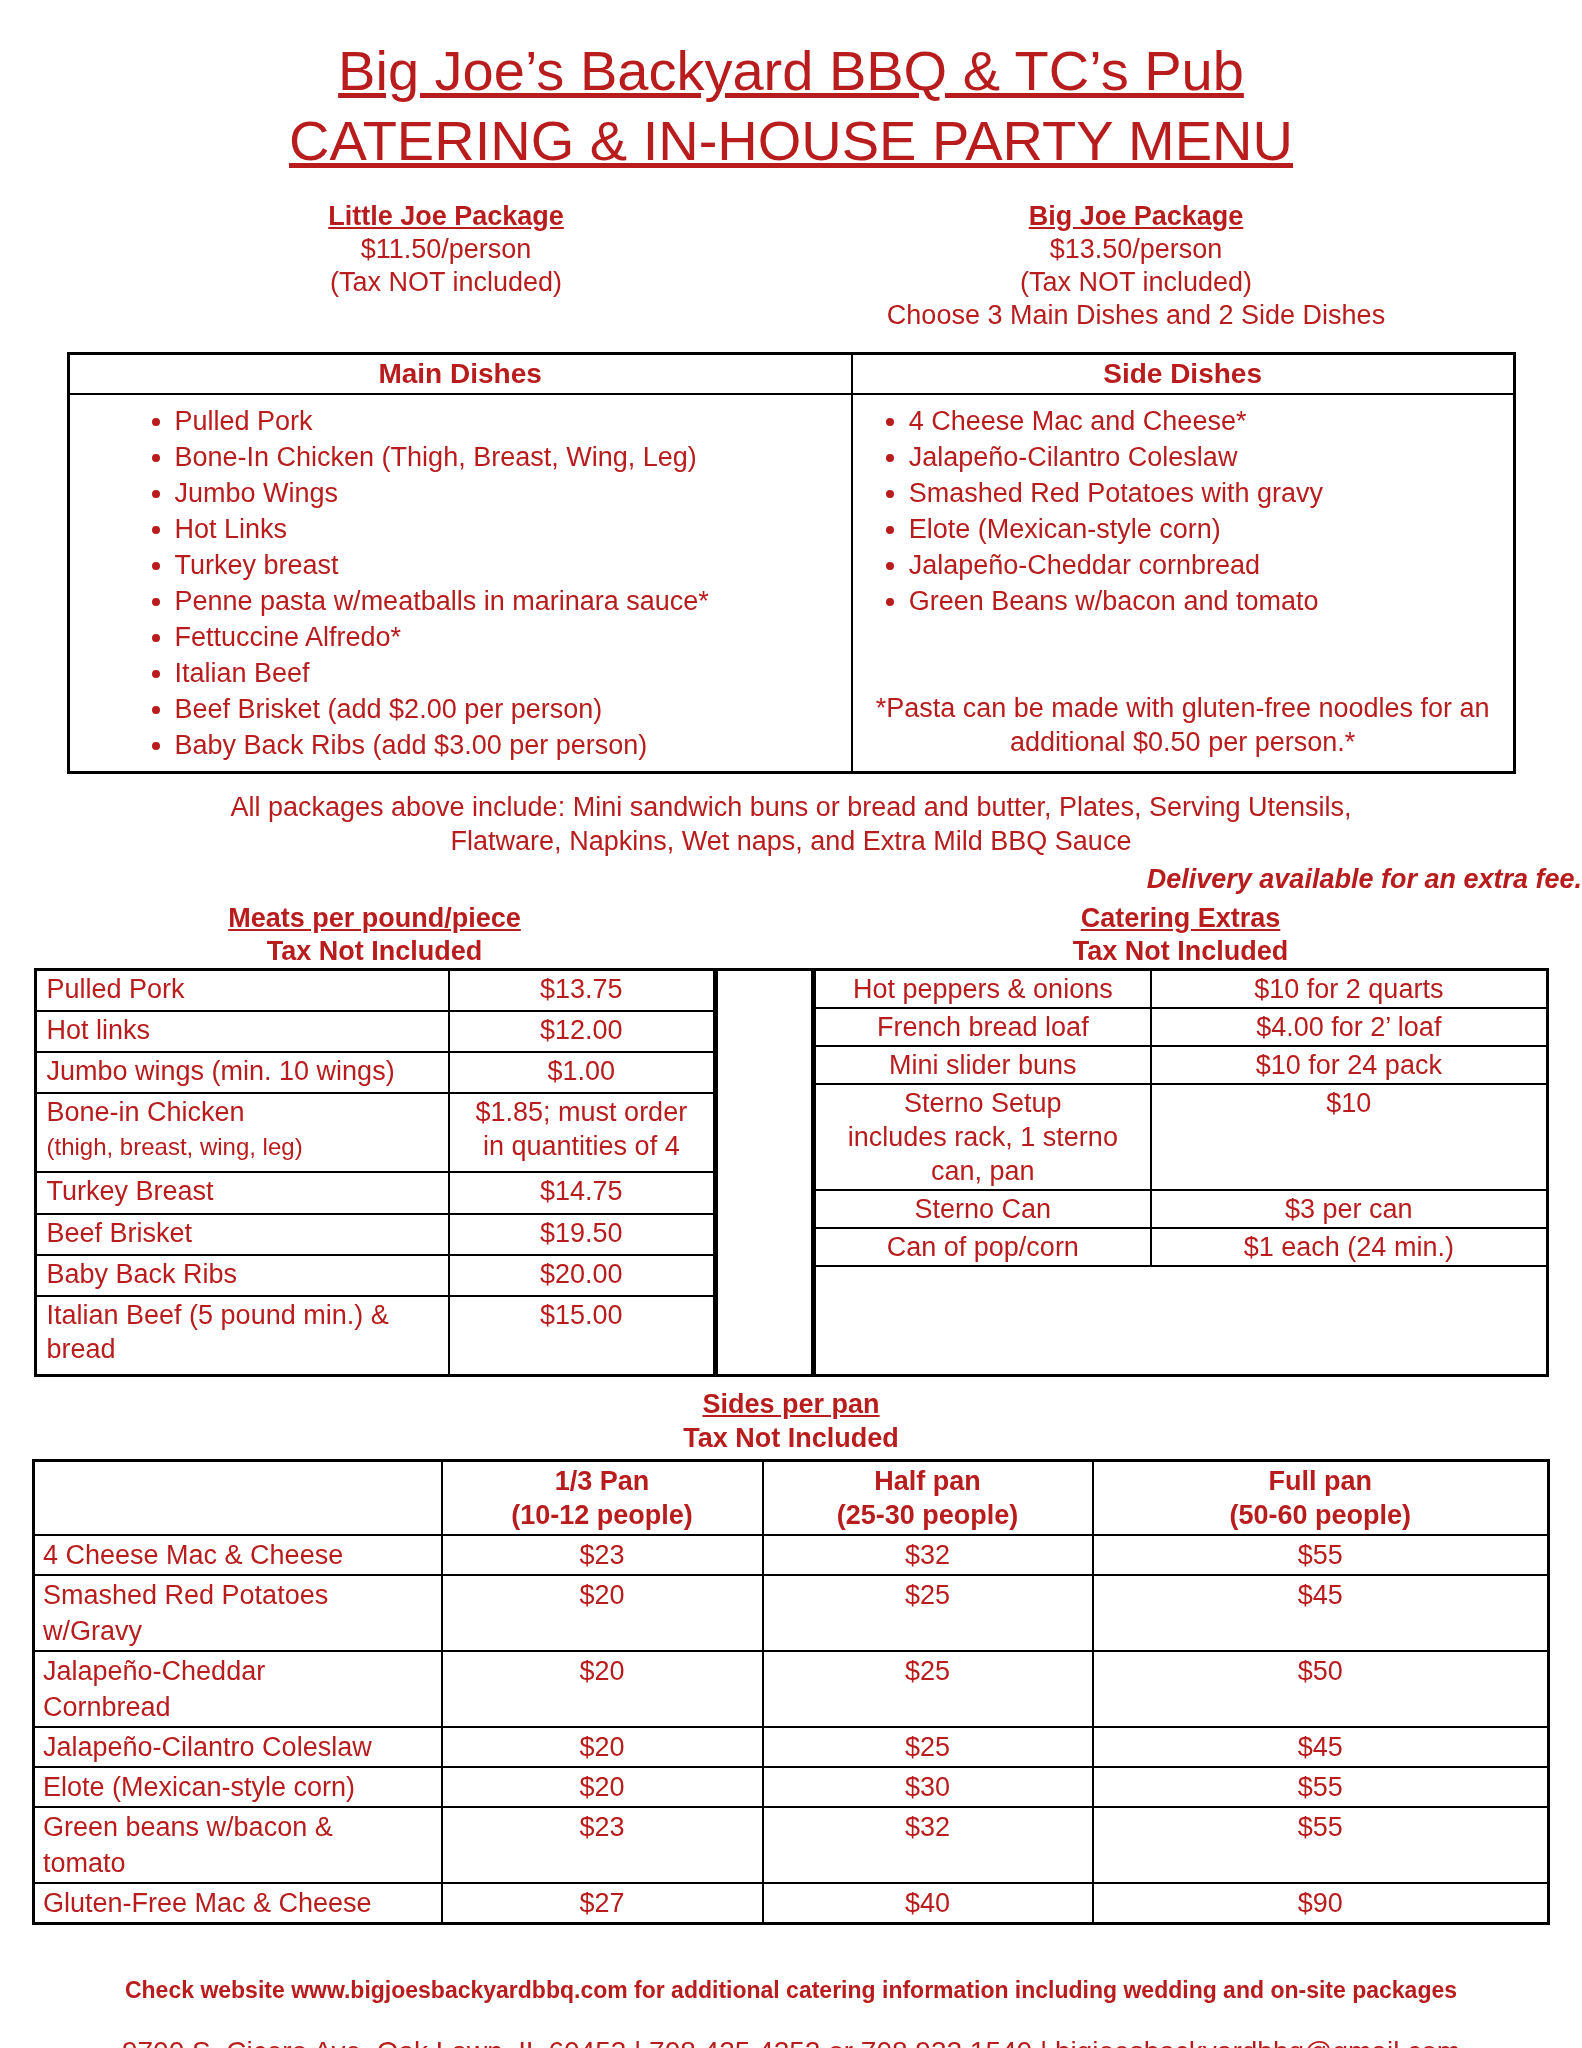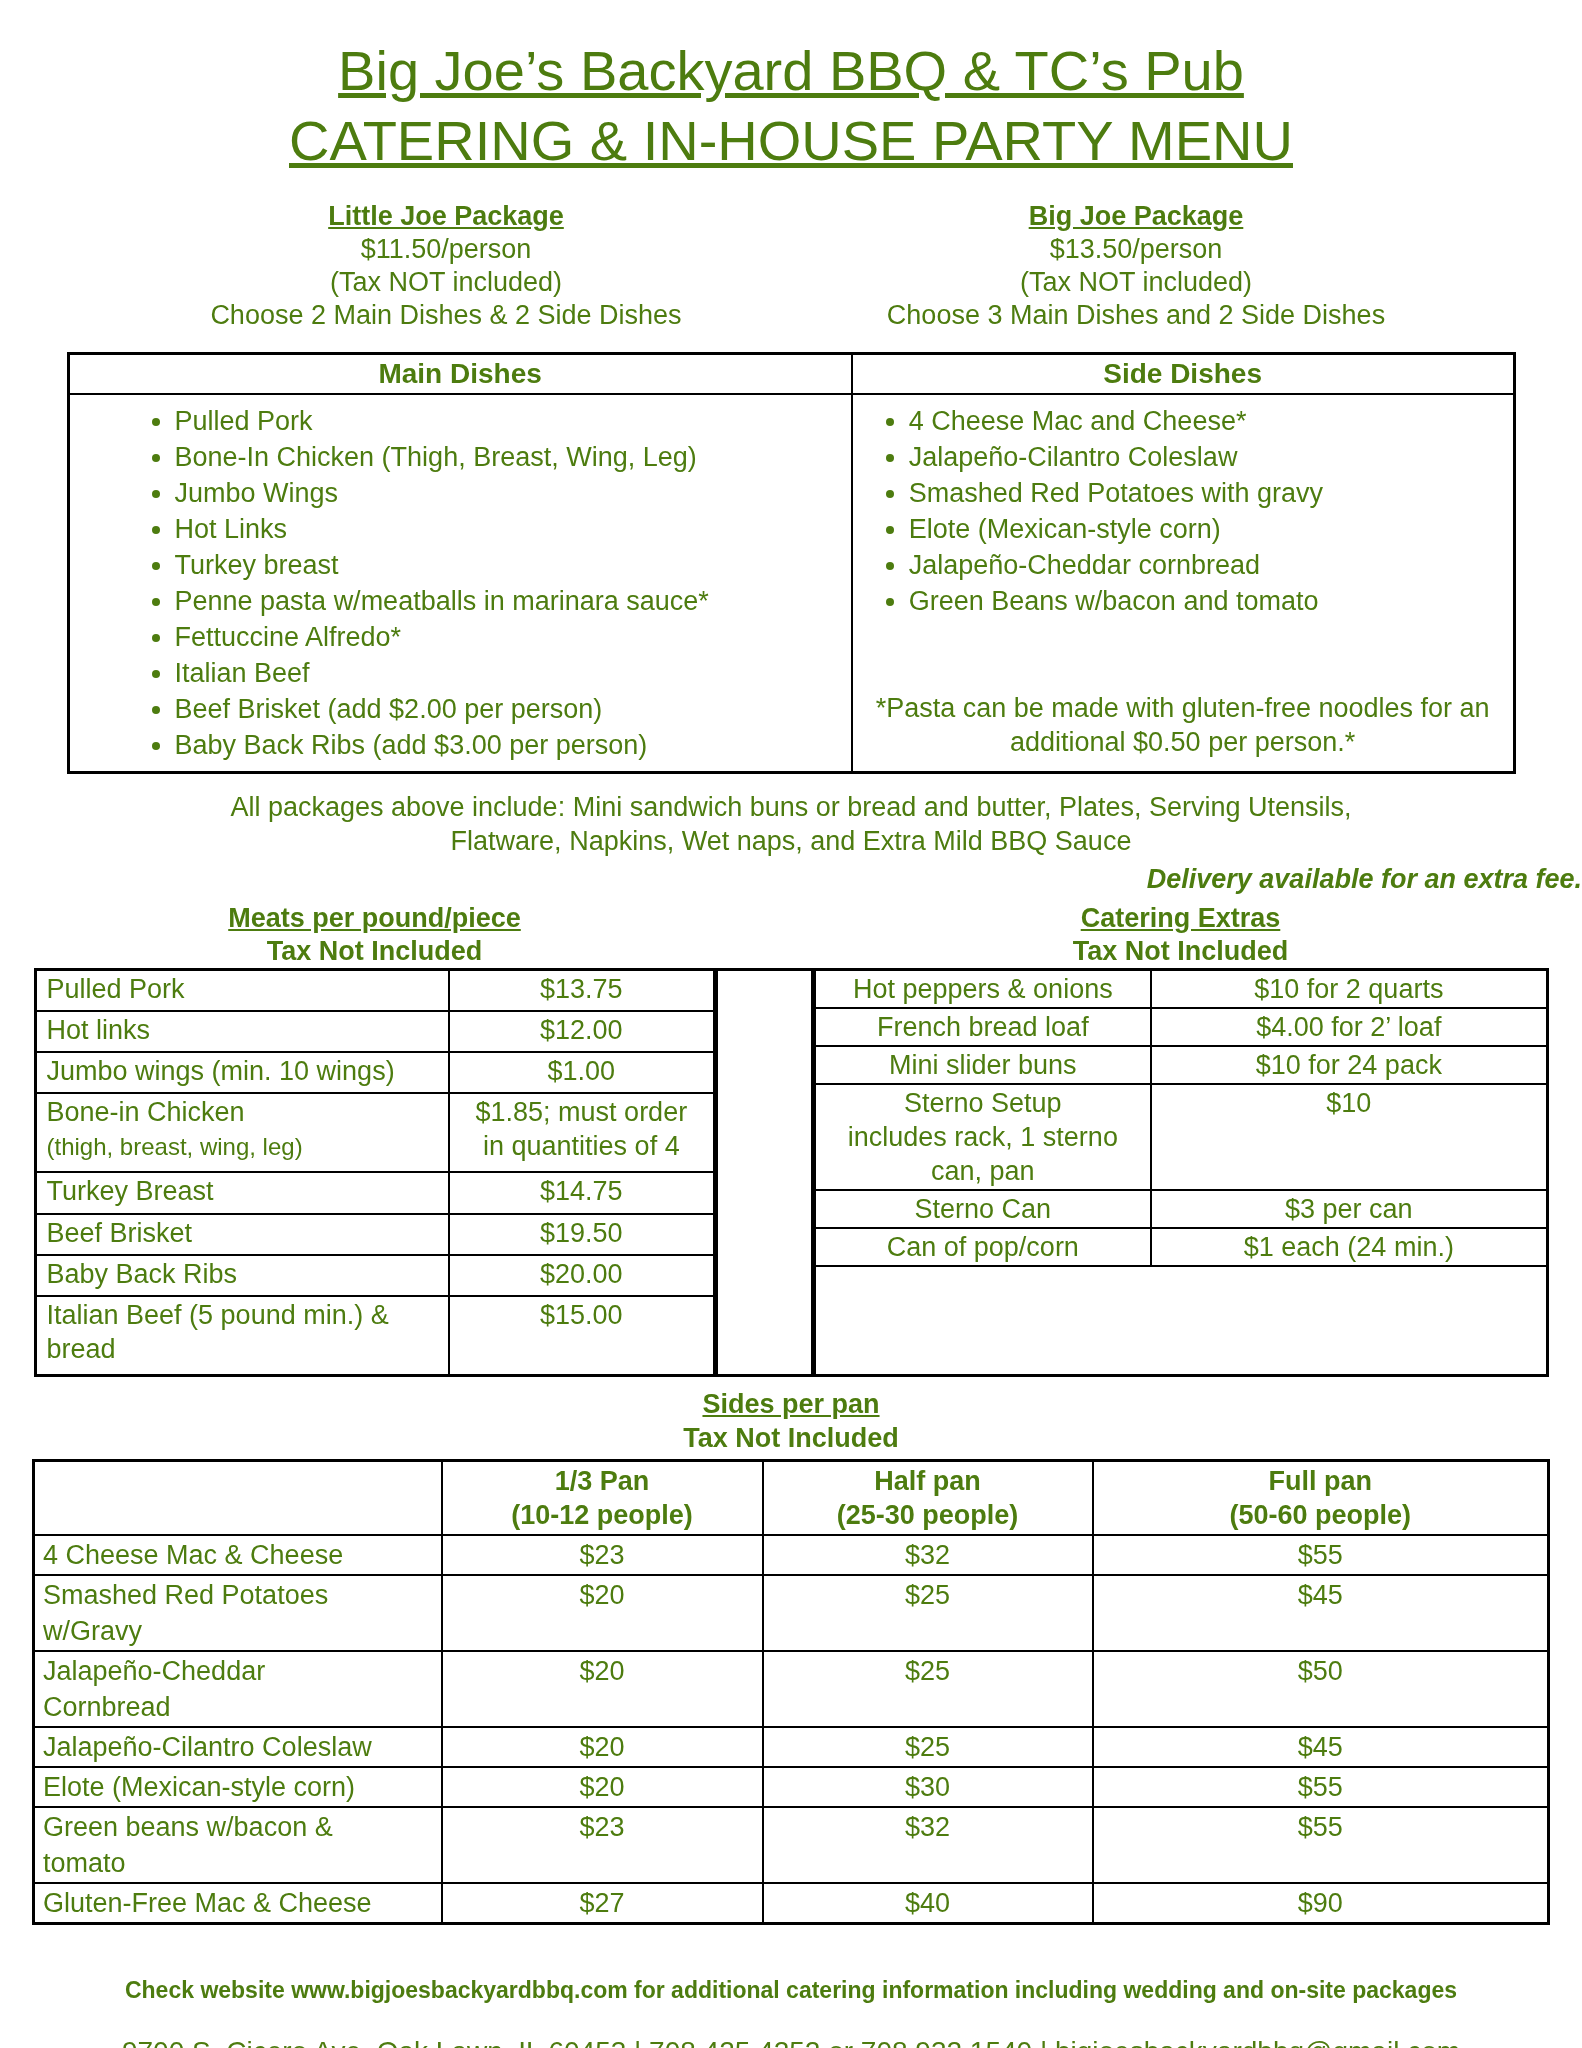--- a/index.html
+++ b/index.html
@@ -1,19 +1,19 @@
 <!DOCTYPE html>
 <html><head>
 <meta charset="utf-8">
 <style>
   * { margin:0; padding:0; box-sizing:border-box; }
   html,body { background:#808080; }
   .page {
     width:1582px; height:2048px;
-    background:#ffffff; color:#4d7c0f;
+    background:#ffffff; color:#b91c1c;
     font-family:"Liberation Sans", "DejaVu Sans", sans-serif;
     margin:0 auto; padding-top:36px; overflow:hidden;
   }
   .u  { text-decoration:underline; }
   .pre{ white-space:pre-line; }
 
   
   .title { text-align:center; font-size:56px; font-weight:normal; line-height:70px; }
 
   
@@ -75,21 +75,20 @@
   <h1 class="title">
     <span class="u">Big Joe’s Backyard BBQ &amp; TC’s Pub</span><br>
     <span class="u">CATERING &amp; IN-HOUSE PARTY MENU</span>
   </h1>
 
   <div class="packages">
     <div class="package">
       <div class="pkg-name">Little Joe Package</div>
       <div>$11.50/person</div>
       <div>(Tax NOT included)</div>
-      <div>Choose 2 Main Dishes &amp; 2 Side Dishes</div>
     </div>
     <div class="package">
       <div class="pkg-name">Big Joe Package</div>
       <div>$13.50/person</div>
       <div>(Tax NOT included)</div>
       <div>Choose 3 Main Dishes and 2 Side Dishes</div>
     </div>
   </div>
 
   <table class="dishes">

